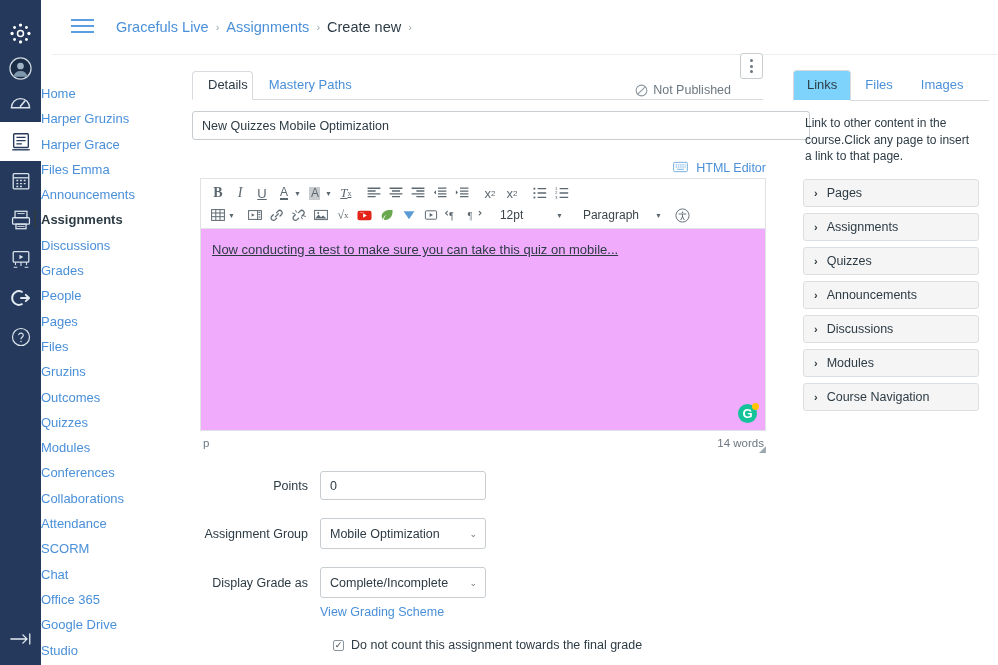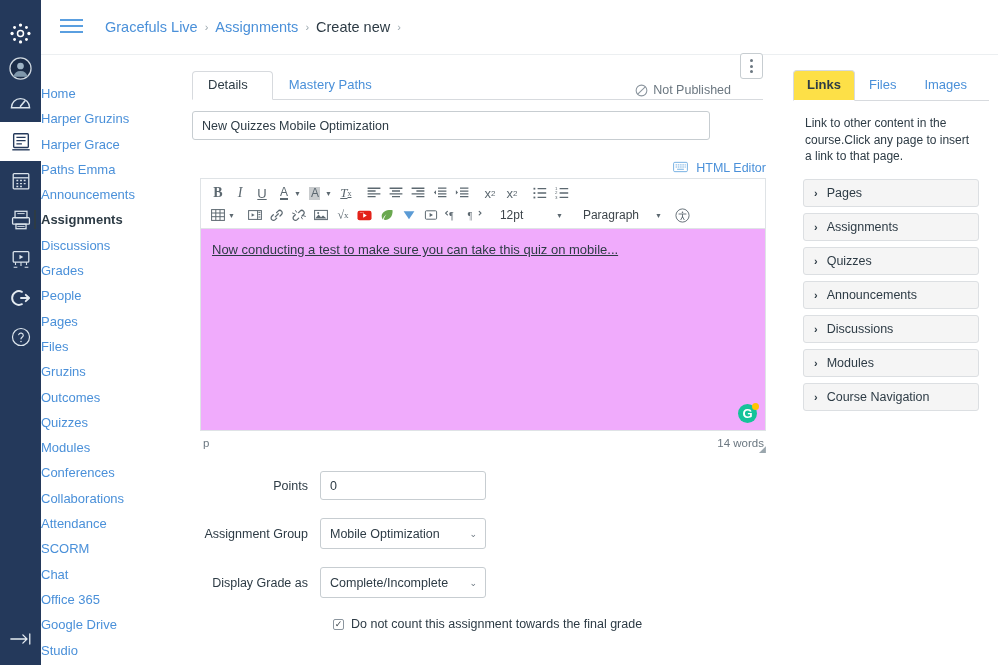--- a/index.html
+++ b/index.html
@@ -75,20 +75,21 @@
   .content {
     flex: 1; height: 665px; position: relative;
     background: #ffffff;
   }
 
   .breadcrumbbar {
     height: 55px;
     border-bottom: 1px solid #eceff1;
     display: flex; align-items: center;
     padding-left: 19px;
+    margin-left: 11px;
   }
   .hamburger { width: 23px; height: 16px; position: relative; margin-right: 22px; cursor: pointer; }
   .hamburger i {
     position: absolute; left: 0; width: 23px; height: 2px; background: #5a9fe0; display:block;
   }
   .hamburger i:nth-child(1){ top: 0; }
   .hamburger i:nth-child(2){ top: 6px; }
   .hamburger i:nth-child(3){ top: 12px; }
   .crumbs { display: flex; align-items: center; font-size: 14.5px; }
   .crumb { color: #4a90d9; }
@@ -107,21 +108,21 @@
   .tabrow {
     display: flex; align-items: flex-end;
     border-bottom: 1px solid #d7dade;
     height: 29px;
     margin-left: 201px;
     width: 570px;
     position: relative;
   }
   .tab {
     font-size: 13px;
-    padding: 5px 24px 6px 15px;
+    padding: 5px 4px 6px 15px;
     color: #4a90d9;
     border: 1px solid transparent;
     border-radius: 4px 4px 0 0;
     position: relative;
     bottom: -1px;
     line-height: 16px;
   }
   .tab.active {
     color: #2d3b45;
     background: #ffffff;
@@ -247,21 +248,21 @@
     display: flex; align-items: flex-end;
     border-bottom: 1px solid #d7dade;
     height: 30px;
     width: 196px;
   }
   .rtab {
     font-size: 13px; padding: 6px 13px 7px 13px;
     color: #4a90d9; border: 1px solid transparent;
     border-radius: 4px 4px 0 0; position: relative; bottom: -1px; line-height: 16px;
   }
-  .rtab.active { color: #2d3b45; background: #fde047; border: 1px solid #d7dade; border-bottom-color: #fff; font-weight: bold; }
+  .rtab.active { color: #2d3b45; background: #7dd3fc; border: 1px solid #d7dade; border-bottom-color: #fff; }
   .rhelp {
     font-size: 12px; color: #2d3b45; line-height: 16.5px;
     padding: 14px 10px 0 12px;
   }
   .raccordion { padding: 14px 10px 0 10px; }
   .racc {
     border: 1px solid #dcdfe2; border-radius: 3px;
     background: #f5f5f5;
     height: 28px; margin-bottom: 6px;
     display: flex; align-items: center;
@@ -386,21 +387,21 @@
 
     <div class="main">
 
       <div style="display:flex;">
 
         <div class="coursenav" style="padding-top:10px;margin-top:0;">
           <div id="cn-list">
               <div class="cn-item"><span class="lbl">Home</span></div>
               <div class="cn-item"><span class="lbl">Harper Gruzins</span></div>
               <div class="cn-item"><span class="lbl">Harper Grace</span></div>
-              <div class="cn-item"><span class="lbl">Paths Emma</span></div>
+              <div class="cn-item"><span class="lbl">Files Emma</span></div>
               <div class="cn-item"><span class="lbl">Announcements</span></div>
               <div class="cn-item active"><span class="lbl">Assignments</span></div>
               <div class="cn-item"><span class="lbl">Discussions</span></div>
               <div class="cn-item"><span class="lbl">Grades</span></div>
               <div class="cn-item"><span class="lbl">People</span></div>
               <div class="cn-item"><span class="lbl">Pages</span></div>
               <div class="cn-item"><span class="lbl">Files</span></div>
               <div class="cn-item"><span class="lbl">Gruzins</span></div>
               <div class="cn-item"><span class="lbl">Outcomes</span></div>
               <div class="cn-item"><span class="lbl">Quizzes</span></div>
@@ -431,21 +432,21 @@
                 <span>Not Published</span>
               </div>
               <div class="kebab">
                 <b></b>
                 <b></b>
                 <b></b>
               </div>
             </div>
           </div>
 
-          <div class="title-field" style="margin-left:0;width:518px;">
+          <div class="title-field" style="margin-left:0;width:618px;">
             <span>New Quizzes Mobile Optimization</span>
           </div>
 
           <div class="rce-wrap" style="margin-left:8px;width:566px;">
 
             <div class="rce-topbar">
               <span class="kbd-icon">
                 <svg width="15" height="12" viewBox="0 0 20 14" fill="none" stroke="#6aa9e0" stroke-width="1.2">
                   <rect x="0.8" y="0.8" width="18.4" height="12.4" rx="1.6"></rect>
                   <path d="M4 4.2h1M7 4.2h1M10 4.2h1M13 4.2h1M16 4.2h0.6M4 7h1M7 7h1M10 7h1M13 7h1M16 7h0.6M6 10h8" stroke-linecap="round"></path>
@@ -653,20 +654,24 @@
             </div>
 
             <div class="frow" style="margin-bottom:7px">
               <div class="flabel" style="width:128px">Display Grade as</div>
               <div class="fselect">
                 <span>Complete/Incomplete</span>
                 <span class="cv">⌄</span>
               </div>
             </div>
 
+            <div class="link-row">
+              <div class="sp" style="width:128px"></div>
+              <span class="viewgrading">View Grading Scheme</span>
+            </div>
 
             <div class="check-row">
               <div class="sp" style="width:141px"></div>
               <div class="cbox">
                 <span>✓</span>
               </div>
               <span class="check-label">Do not count this assignment towards the final grade</span>
             </div>
 
           </div>

